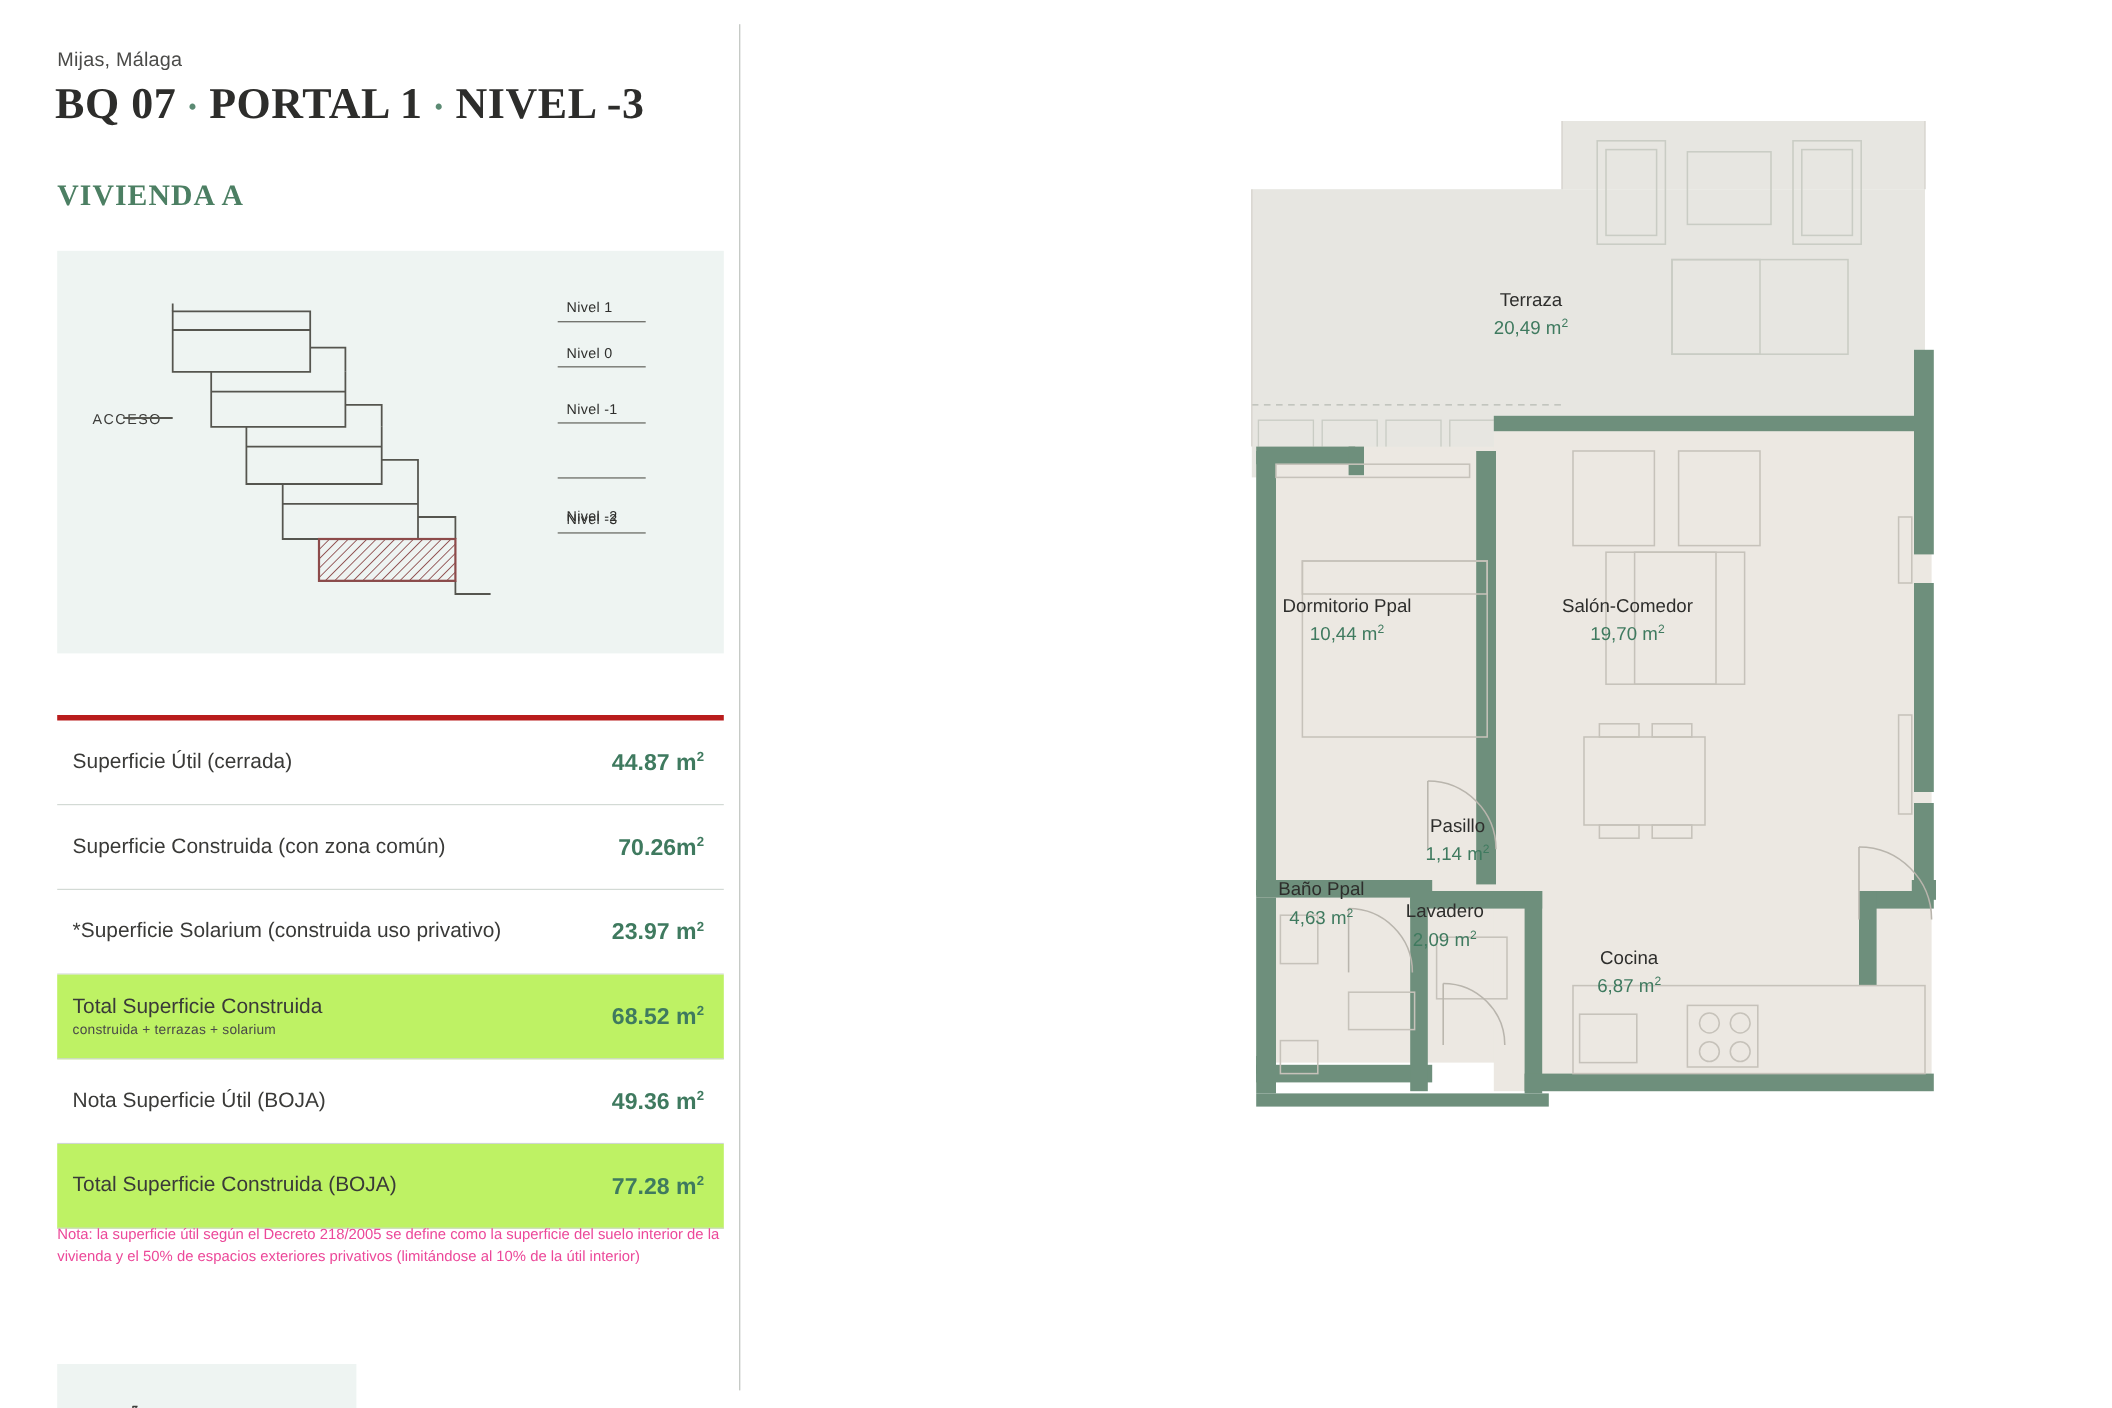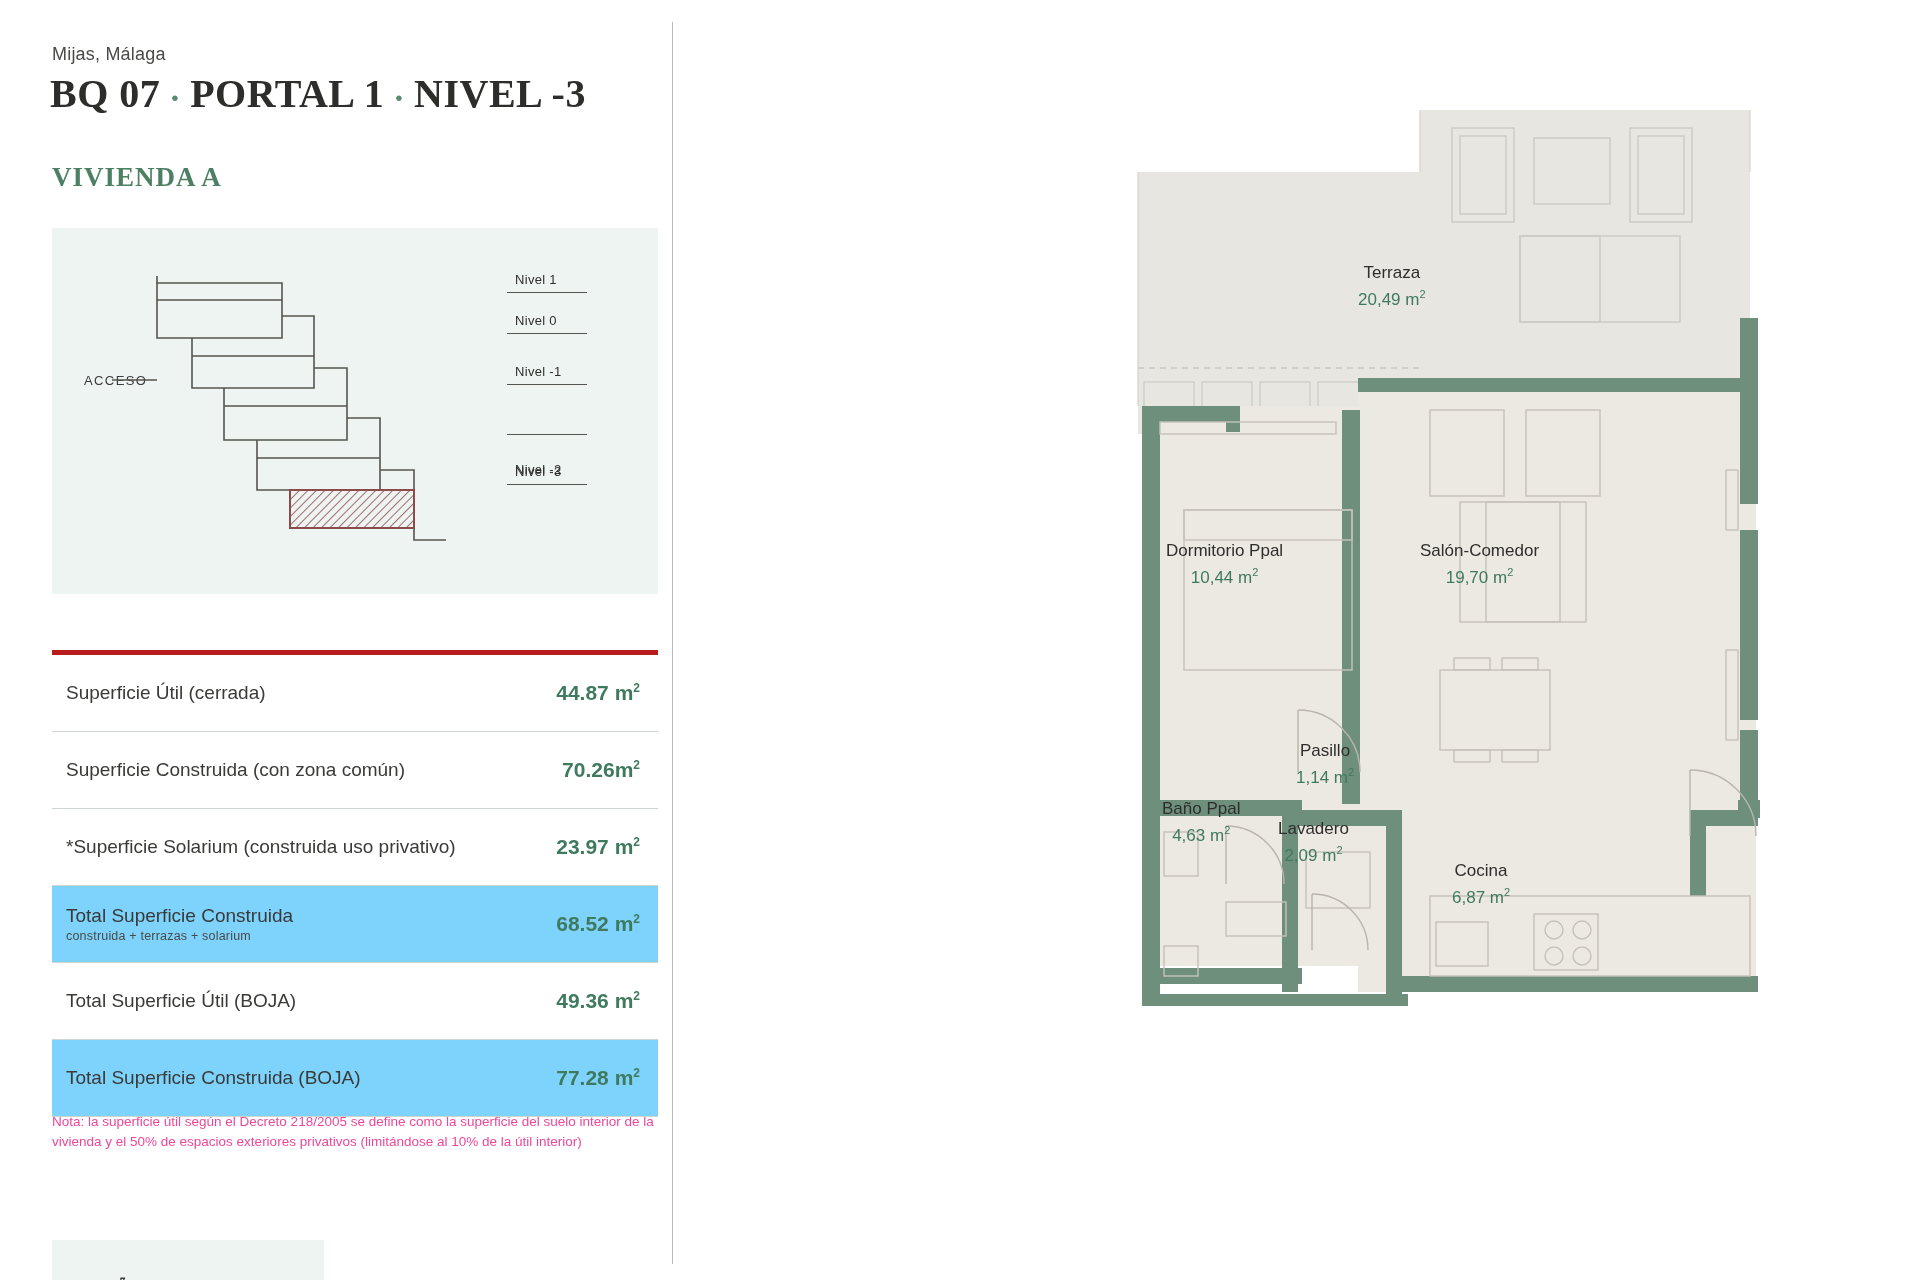--- a/index.html
+++ b/index.html
@@ -131,21 +131,21 @@
     margin-top: 2px;
     letter-spacing: 0.2px;
   }
   .srow .s-value {
     font-size: 21px;
     font-weight: bold;
     color: #3f7a5f;
     padding-right: 18px;
     white-space: nowrap;
   }
-  .srow.highlight { background: #7dd3fc; gap: 16px; }
+  .srow.highlight { background: #bef264; gap: 16px; }
   .sup { font-size: 12px; vertical-align: super; }
 
   .note {
     position: absolute;
     left: 52px;
     top: 1112px;
     width: 606px;
     font-size: 13.5px;
     line-height: 1.45;
     color: #ec4899;
@@ -292,21 +292,21 @@
           <span class="s-sub">construida + terrazas + solarium</span>
         </div>
         <div class="s-value">
           <span>68.52</span>
           <span>m</span><span class="sup">2</span>
         </div>
       </div>
 
       <div class="srow">
         <div class="s-label">
-          <span>Total Superficie Útil (BOJA)</span>
+          <span>Nota Superficie Útil (BOJA)</span>
         </div>
         <div class="s-value">
           <span>49.36</span>
           <span>m</span><span class="sup">2</span>
         </div>
       </div>
 
       <div class="srow highlight">
         <div class="s-label">
           <span>Total Superficie Construida (BOJA)</span>

